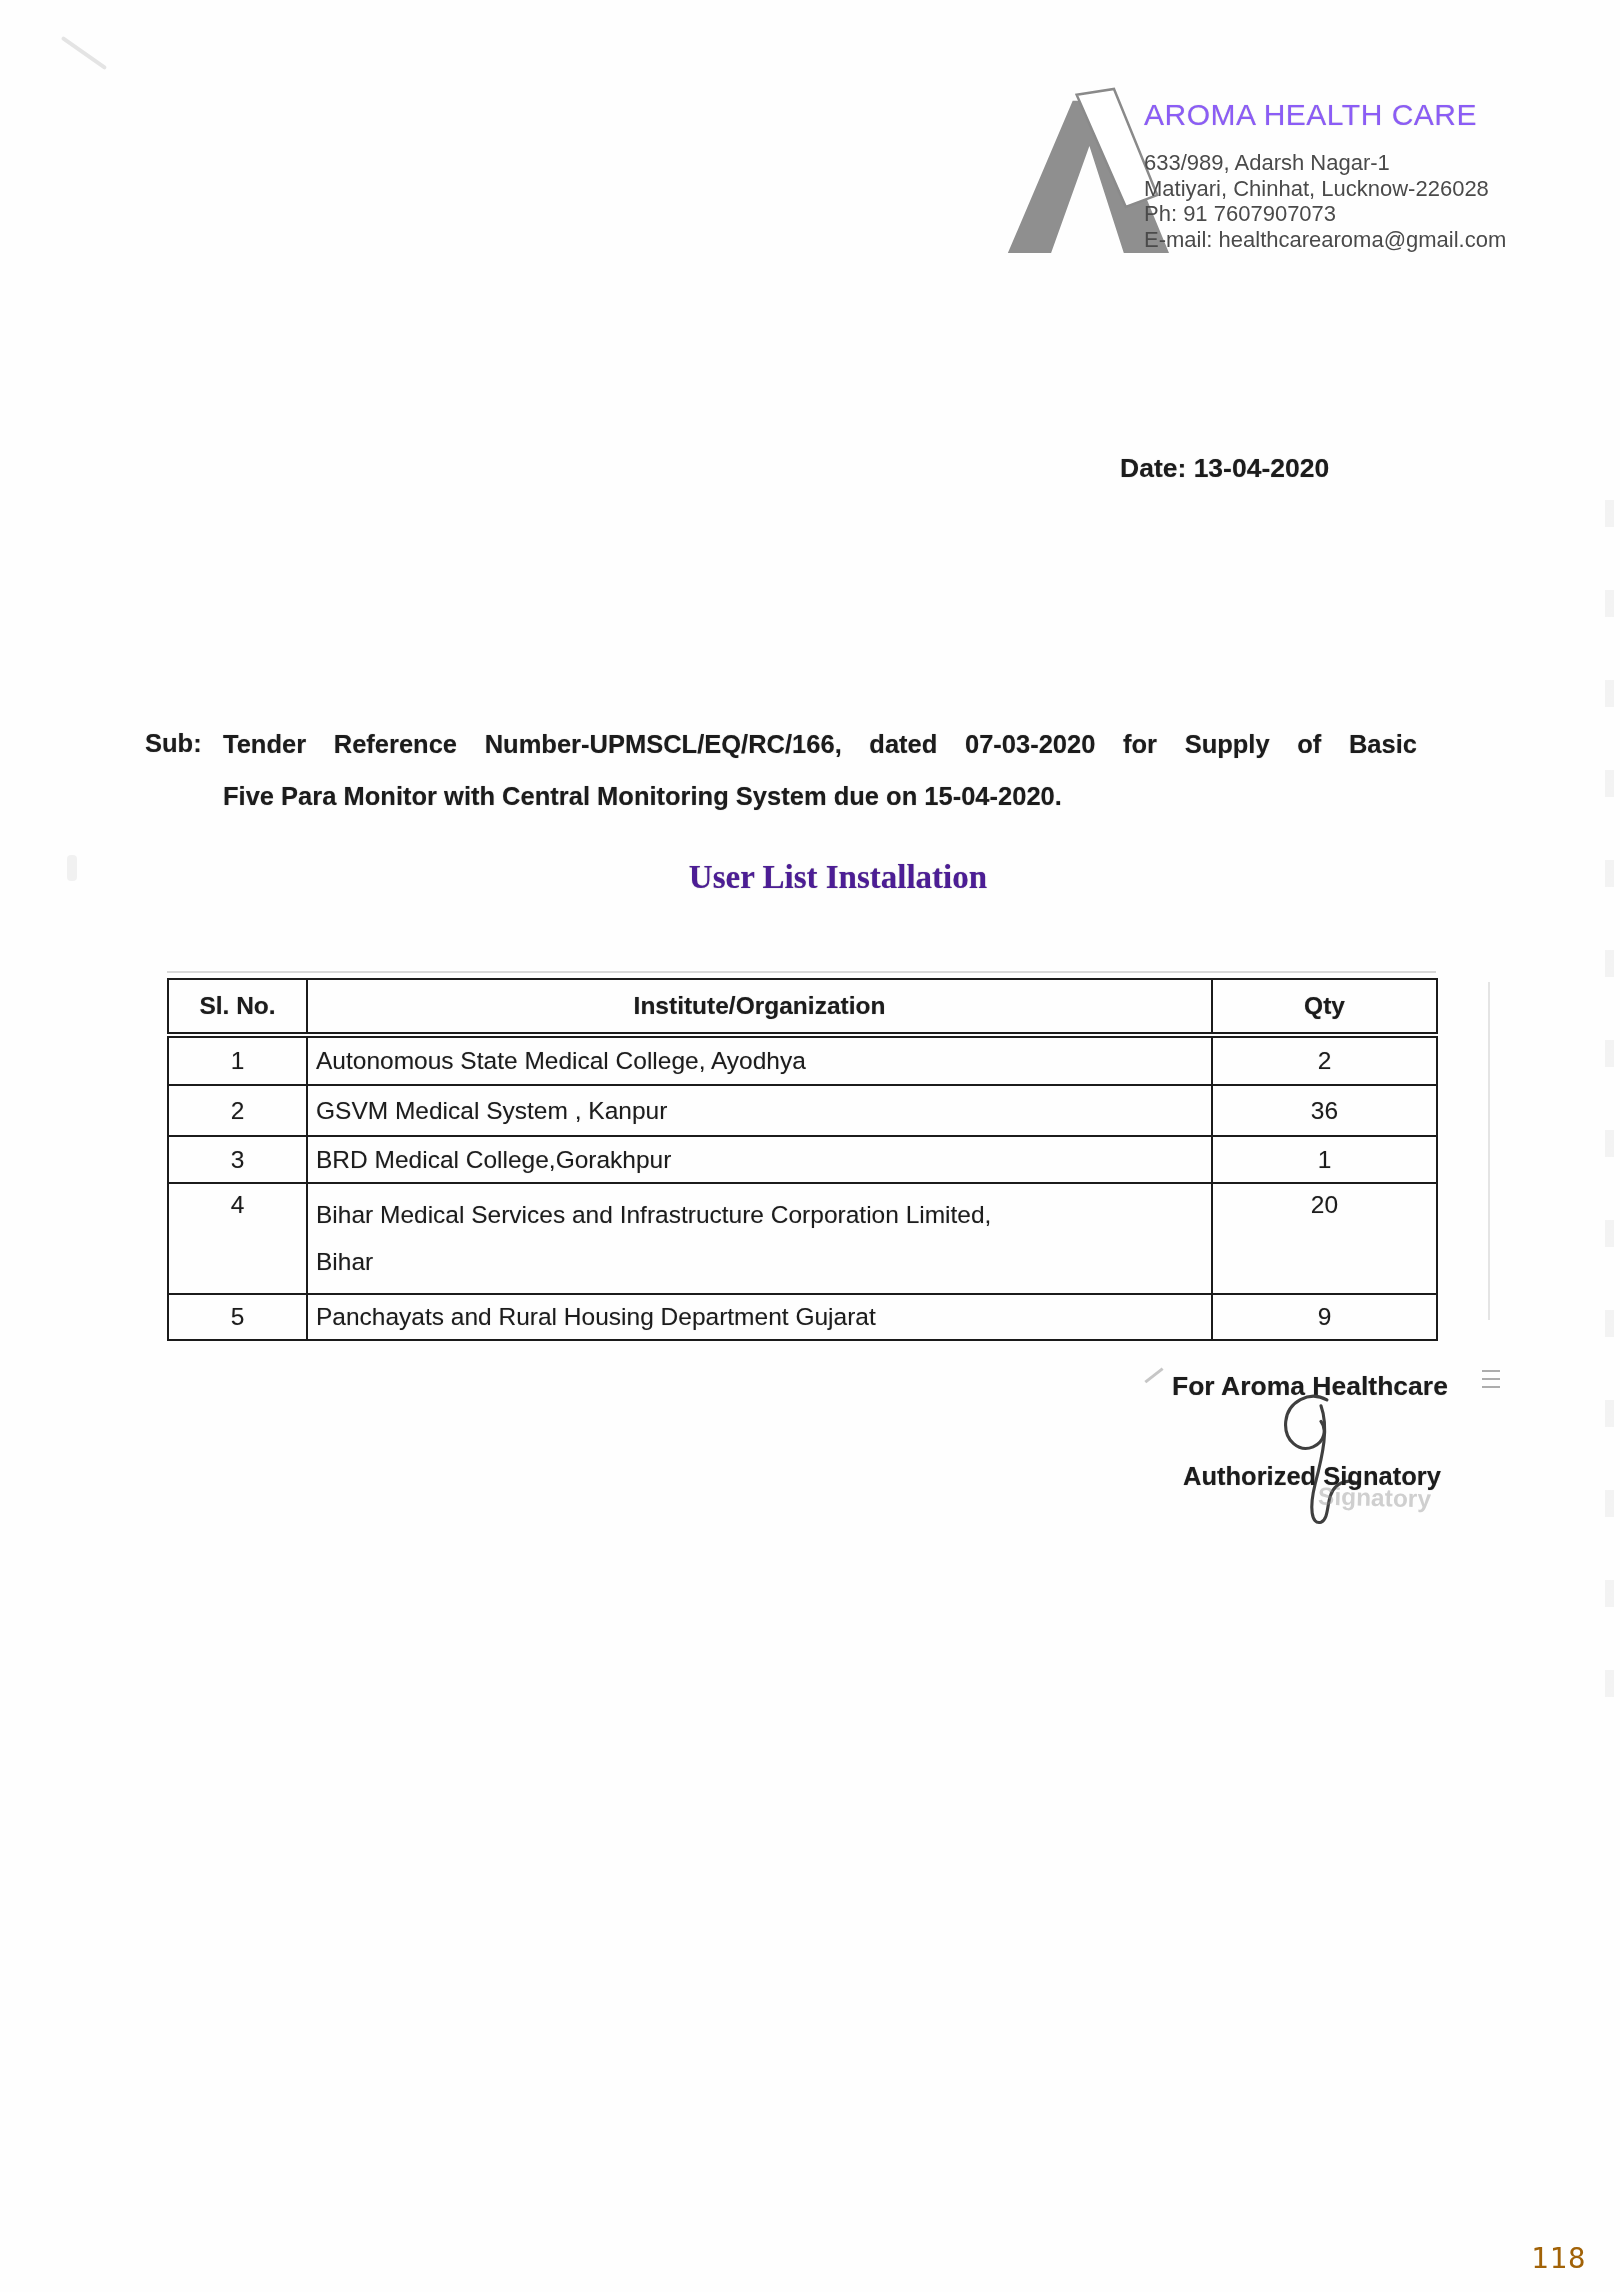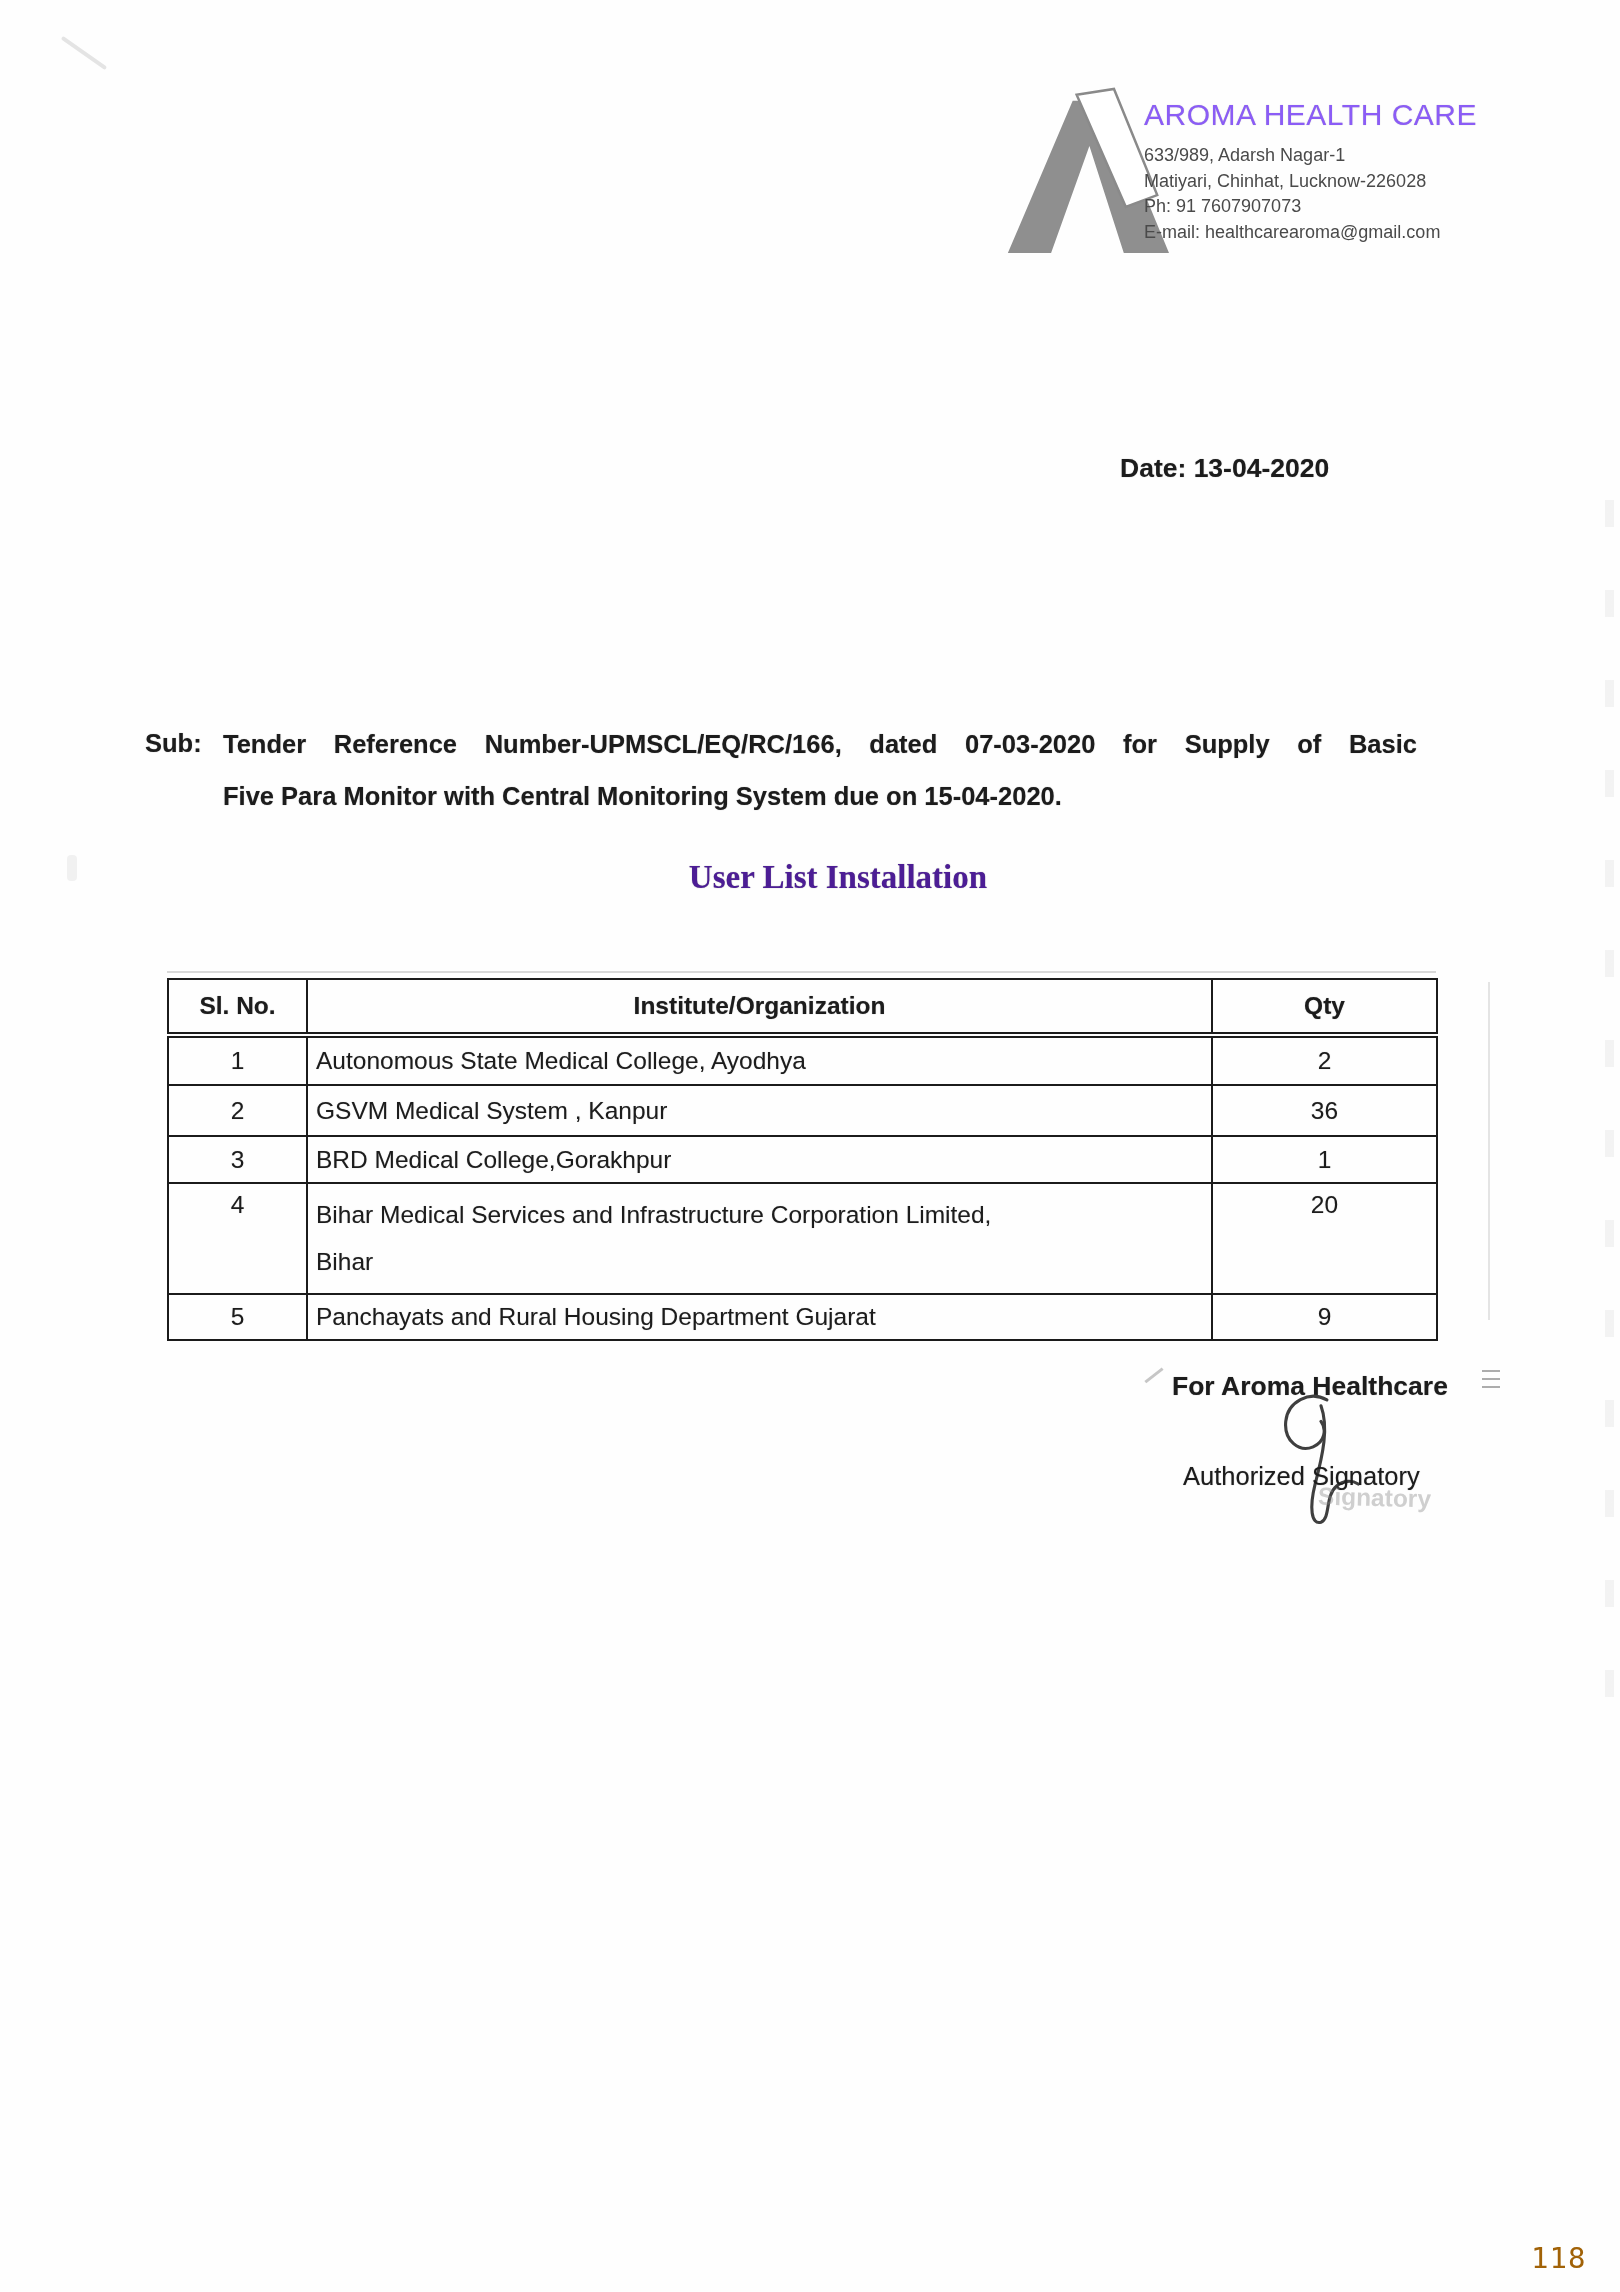--- a/index.html
+++ b/index.html
@@ -16,22 +16,22 @@
   .fuzzy-light{text-shadow:0 0 1px rgba(60,60,60,0.3);}
 
   
   .logo{left:998px;top:85px;}
   .company-name{
     left:1144px;top:98px;
     font-size:30px;font-weight:400;color:#8b5cf6;
     letter-spacing:0.5px;
   }
   .company-address{
-    left:1144px;top:143px;
-    font-size:18px;line-height:25.5px;color:#4a4a4a;
+    left:1144px;top:150px;
+    font-size:22px;line-height:25.5px;color:#4a4a4a;
   }
 
   
   .date-line{left:1120px;top:453px;font-size:26.5px;font-weight:bold;}
   .recipient{left:145px;top:484px;font-size:25.5px;font-weight:bold;line-height:48px;}
 
   
   .subject-label{left:145px;top:729px;font-size:25.5px;font-weight:bold;}
   .subject-body{left:223px;top:718px;width:1194px;font-size:25.5px;font-weight:bold;line-height:52px;}
   .subject-body .just{text-align:justify;text-align-last:justify;}
@@ -70,21 +70,21 @@
   .tbl-ghost-line{left:1488px;top:982px;width:2px;height:338px;background:rgba(0,0,0,0.10);}
 
   
   .sig-for{left:1172px;top:1371px;font-size:26.5px;font-weight:bold;}
   .sig-tick{left:1143px;top:1374px;width:21.6px;height:2.9px;background:rgba(0,0,0,0.22);transform:rotate(-38deg);}
   .sig-ghost-marks{
     left:1482px;top:1370px;width:17.6px;height:19.6px;
     background:repeating-linear-gradient(180deg,rgba(0,0,0,0.32) 0 2px,transparent 2px 7.8px);
   }
   .signature-svg{left:1266px;top:1394px;}
-  .sig-title{left:1183px;top:1462px;font-size:25.5px;font-weight:normal;}
+  .sig-title{left:1183px;top:1462px;font-size:25.5px;font-weight:bold;}
   .sig-ghost-text{
     left:1318px;top:1484px;font-size:24.5px;font-weight:bold;
     color:#8a8a8a;opacity:0.4;transform:rotate(1.5deg);
   }
 
   
   .page-number{
     left:1531px;top:2241px;
     font-family:"DejaVu Sans Mono",monospace;
     font-size:29px;color:#a16207;letter-spacing:1px;

